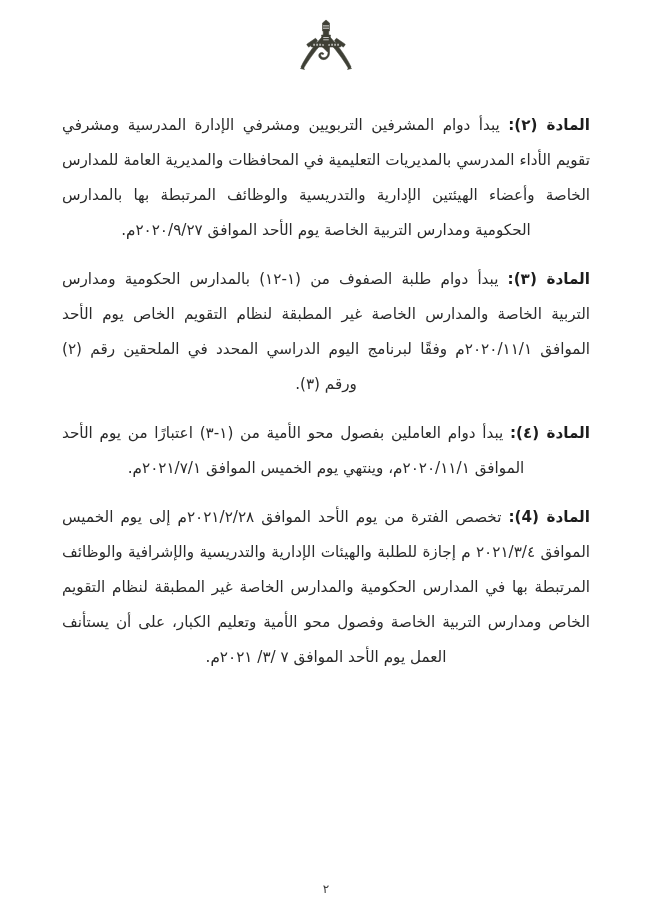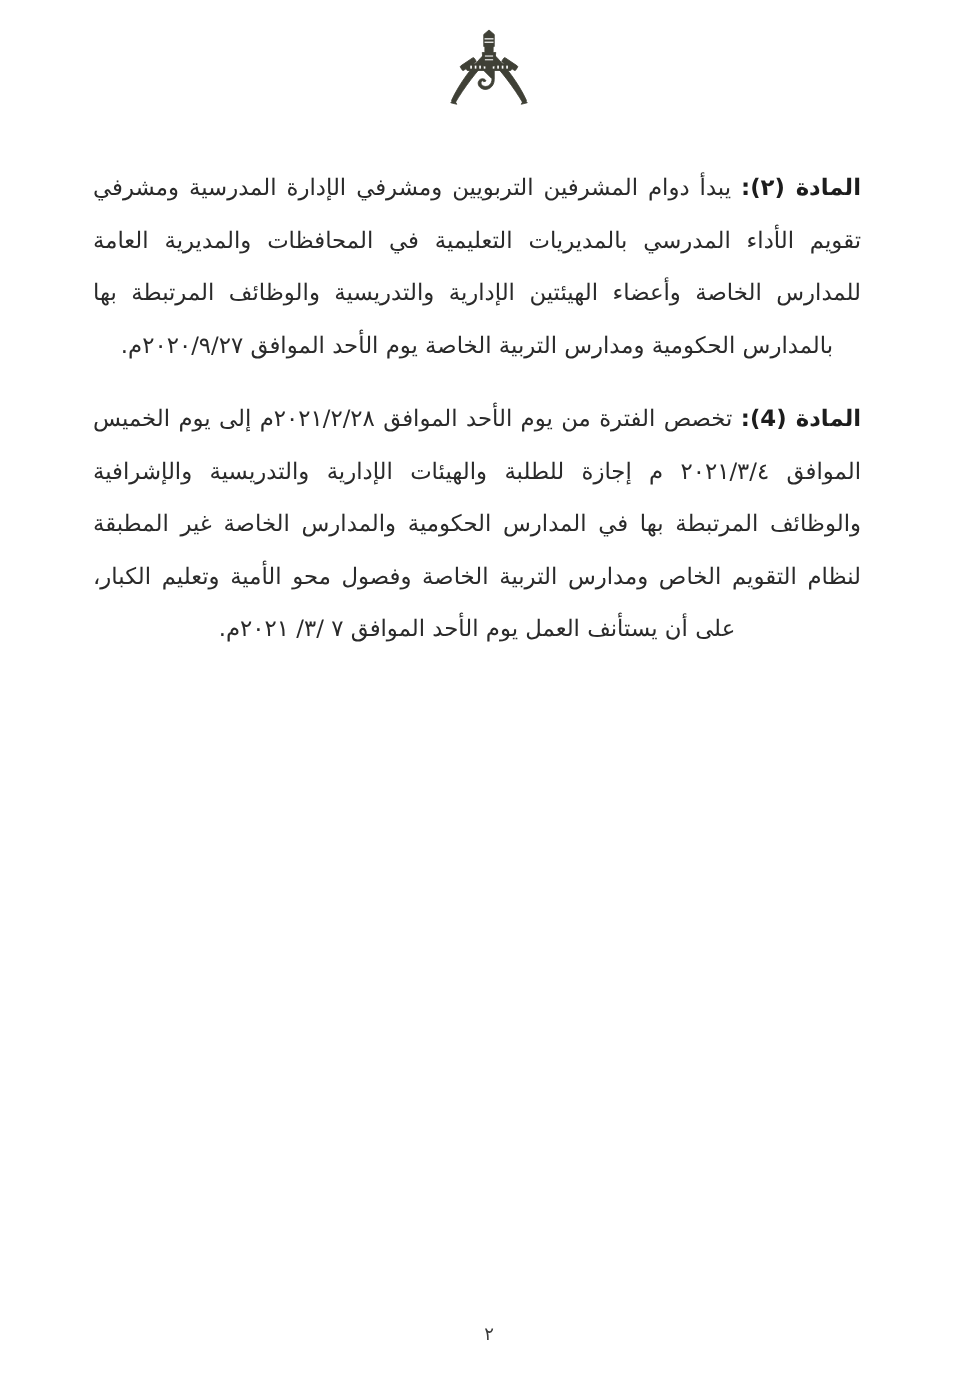--- a/index.html
+++ b/index.html
@@ -48,21 +48,21 @@
     position: absolute;
     top: 108px;
     right: 62px;
     left: 62px;
     direction: rtl;
     text-align: justify;
     text-align-last: center;
   }
 
   .article {
-    margin: 0 16px 14px 0;
+    margin: 0 0 14px 0;
     font-size: 15.2px;
     line-height: 35px;
     letter-spacing: 0.1px;
     text-align: justify;
     text-justify: inter-word;
     color: #2a2a2a;
     direction: rtl;
     unicode-bidi: isolate;
     text-indent: 0;
   }
@@ -145,21 +145,29 @@
     </svg>
   </div>
 
   <div class="content">
 
     <p class="article">
       <span class="article-label">المادة (٢):</span>
       <span class="article-body">يبدأ دوام المشرفين التربويين ومشرفي الإدارة المدرسية ومشرفي تقويم الأداء المدرسي بالمديريات التعليمية في المحافظات والمديرية العامة للمدارس الخاصة وأعضاء الهيئتين الإدارية والتدريسية والوظائف المرتبطة بها بالمدارس الحكومية ومدارس التربية الخاصة يوم الأحد الموافق ٢٠٢٠/٩/٢٧م.</span>
     </p>
 
+    <p class="article">
+      <span class="article-label">المادة (٣):</span>
+      <span class="article-body">يبدأ دوام طلبة الصفوف من (١-١٢) بالمدارس الحكومية ومدارس التربية الخاصة والمدارس الخاصة غير المطبقة لنظام التقويم الخاص يوم الأحد الموافق ٢٠٢٠/١١/١م وفقًا لبرنامج اليوم الدراسي المحدد في الملحقين رقم (٢) ورقم (٣).</span>
+    </p>
 
+    <p class="article">
+      <span class="article-label">المادة (٤):</span>
+      <span class="article-body">يبدأ دوام العاملين بفصول محو الأمية من (١-٣) اعتبارًا من يوم الأحد الموافق ٢٠٢٠/١١/١م، وينتهي يوم الخميس الموافق ٢٠٢١/٧/١م.</span>
+    </p>
 
 
 
     <p class="article">
       <span class="article-label">المادة (4):</span>
       <span class="article-body">تخصص الفترة من يوم الأحد الموافق ٢٠٢١/٢/٢٨م إلى يوم الخميس الموافق ٢٠٢١/٣/٤ م إجازة للطلبة والهيئات الإدارية والتدريسية والإشرافية والوظائف المرتبطة بها في المدارس الحكومية والمدارس الخاصة غير المطبقة لنظام التقويم الخاص ومدارس التربية الخاصة وفصول محو الأمية وتعليم الكبار، على أن يستأنف العمل يوم الأحد الموافق ٧ /٣/ ٢٠٢١م.</span>
     </p>
 
   </div>
 

